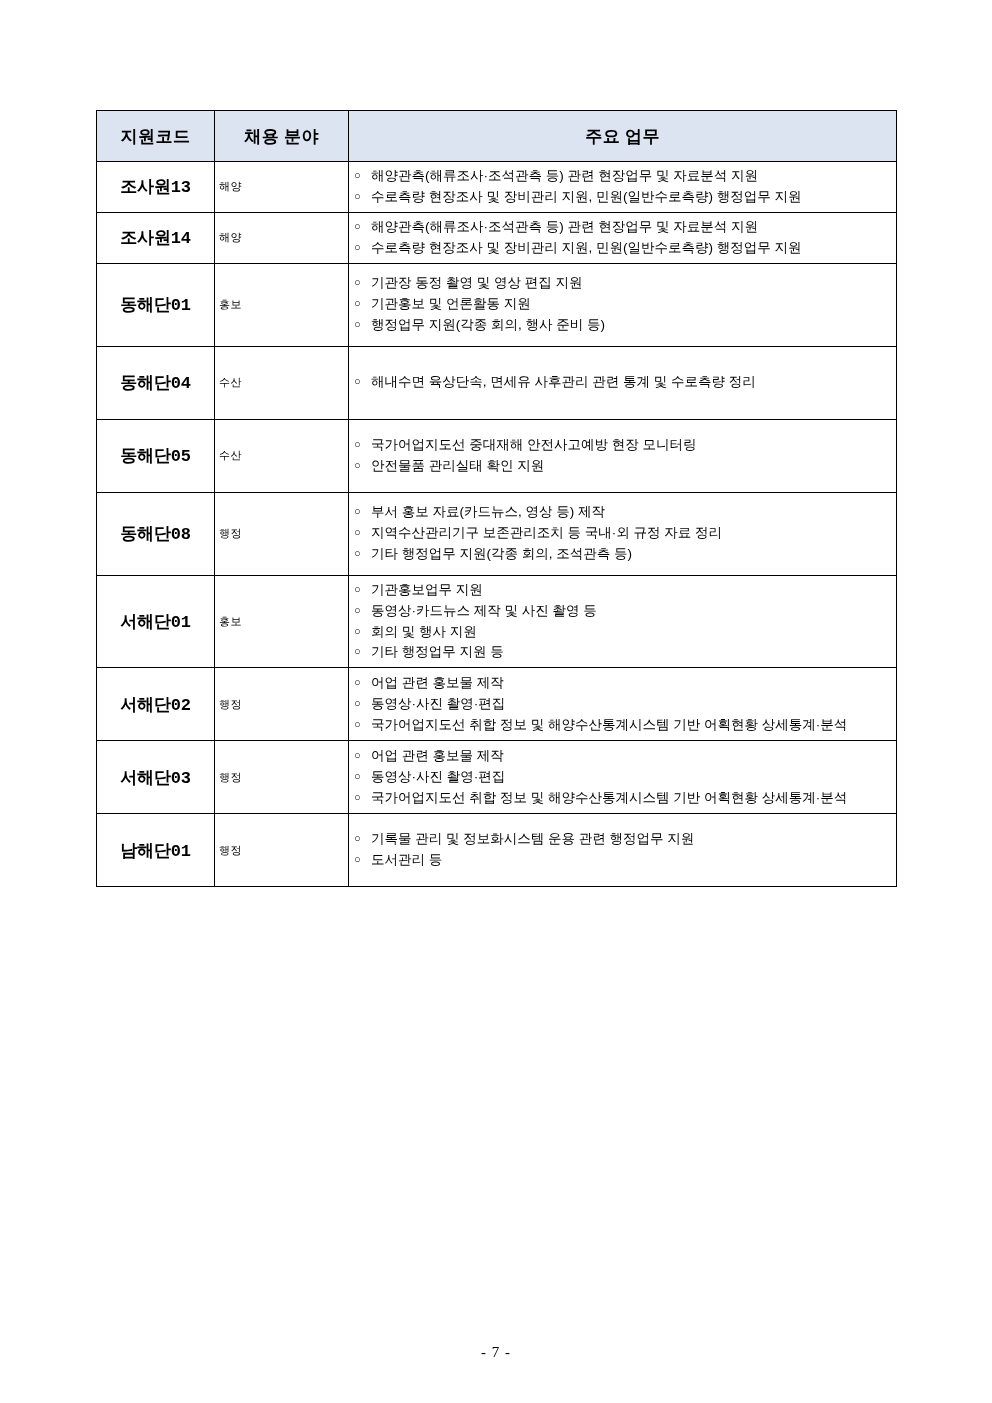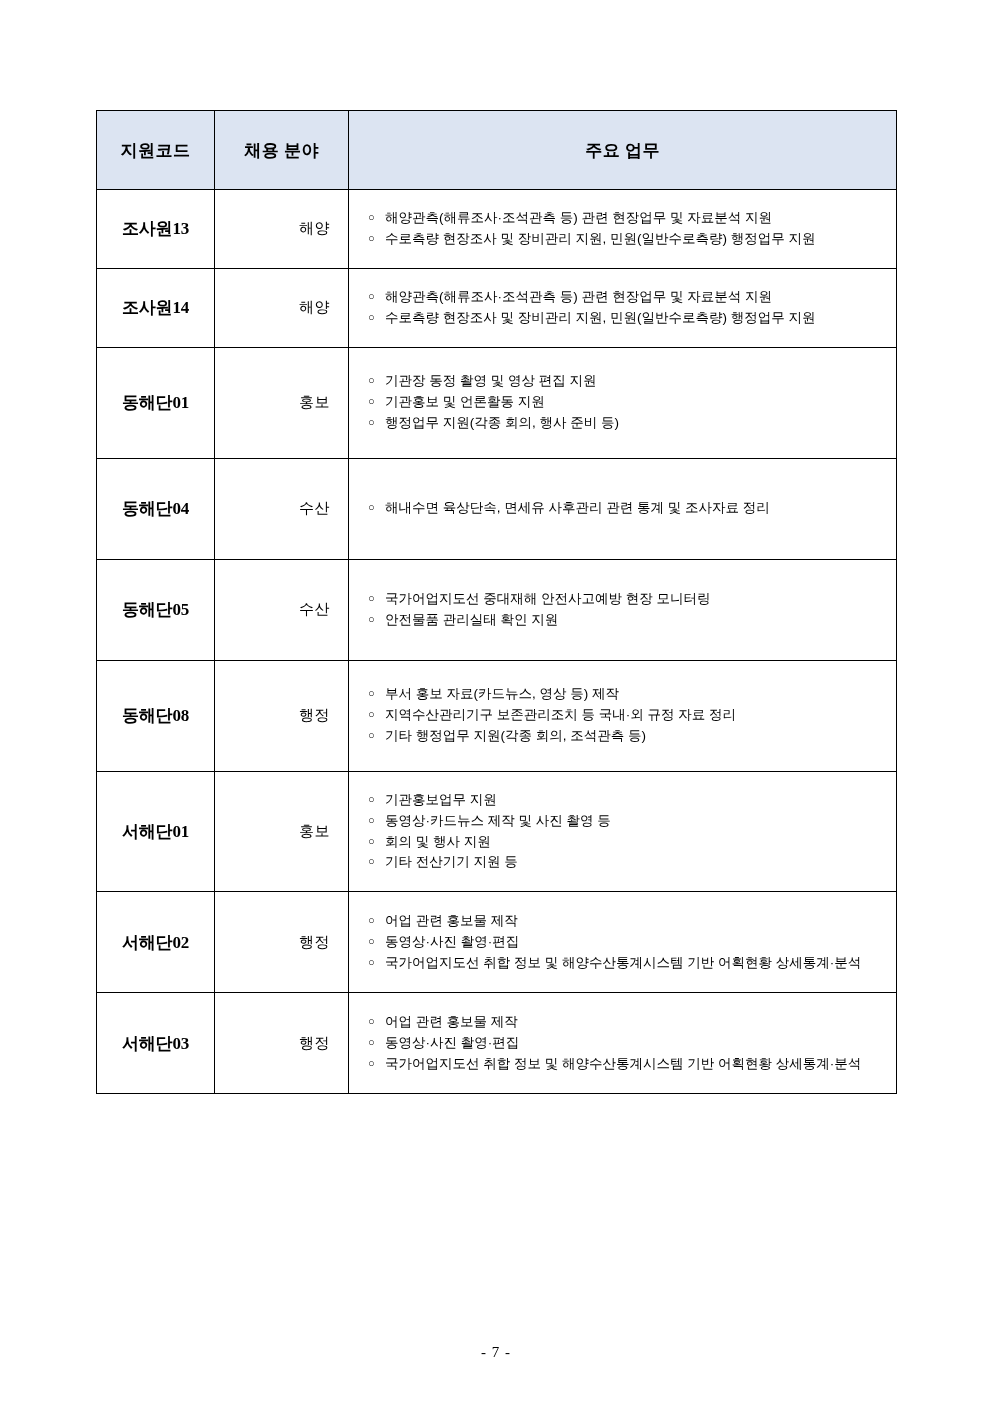--- a/index.html
+++ b/index.html
@@ -27,41 +27,41 @@
     width: 800px;
     table-layout: fixed;
   }
   table.recruit col.c1 { width: 118px; }
   table.recruit col.c2 { width: 134px; }
   table.recruit col.c3 { width: 548px; }
 
   table.recruit th, table.recruit td {
     border: 1px solid #000000;
     vertical-align: middle;
-    padding: 18px;
+    padding: 4px;
   }
   table.recruit thead th {
     background: #dce4f2;
     height: 42px;
     font-family: "Liberation Serif", "DejaVu Serif", serif;
     font-weight: bold;
     font-size: 17px;
     letter-spacing: 0.5px;
     text-align: center;
   }
   td.code {
     text-align: center;
     font-weight: bold;
     font-size: 17px;
     letter-spacing: -0.2px;
-    font-family: Liberation Serif, serif;
+    font-family: Liberation Mono, monospace;
   }
   td.field {
-    text-align: right;
-    font-size: 15px;
+    text-align: left;
+    font-size: 11px;
     font-family: Liberation Serif, serif;
     letter-spacing: 0.5px;
   }
   td.duties {
     text-align: left;
     padding: 6px 8px 6px 10px;
     font-size: 13.5px;
     font-family: "Liberation Sans", "DejaVu Sans", sans-serif;
     line-height: 1.55;
   }
@@ -146,21 +146,21 @@
               <li><span class="bullet">○</span><span>기관홍보 및 언론활동 지원</span></li>
               <li><span class="bullet">○</span><span>행정업무 지원(각종 회의, 행사 준비 등)</span></li>
             </ul>
           </td>
         </tr>
         <tr class="h-lg">
           <td class="code">동해단04</td>
           <td class="field">수산</td>
           <td class="duties">
             <ul>
-              <li><span class="bullet">○</span><span>해내수면 육상단속, 면세유 사후관리 관련 통계 및 조사자료 정리</span></li>
+              <li><span class="bullet">○</span><span>해내수면 육상단속, 면세유 사후관리 관련 통계 및 수로측량 정리</span></li>
             </ul>
           </td>
         </tr>
         <tr class="h-lg">
           <td class="code">동해단05</td>
           <td class="field">수산</td>
           <td class="duties">
             <ul>
               <li><span class="bullet">○</span><span>국가어업지도선 중대재해 안전사고예방 현장 모니터링</span></li>
               <li><span class="bullet">○</span><span>안전물품 관리실태 확인 지원</span></li>
@@ -179,21 +179,21 @@
           </td>
         </tr>
         <tr class="h-xl">
           <td class="code">서해단01</td>
           <td class="field">홍보</td>
           <td class="duties">
             <ul>
               <li><span class="bullet">○</span><span>기관홍보업무 지원</span></li>
               <li><span class="bullet">○</span><span>동영상·카드뉴스 제작 및 사진 촬영 등</span></li>
               <li><span class="bullet">○</span><span>회의 및 행사 지원</span></li>
-              <li><span class="bullet">○</span><span>기타 전산기기 지원 등</span></li>
+              <li><span class="bullet">○</span><span>기타 행정업무 지원 등</span></li>
             </ul>
           </td>
         </tr>
         <tr class="h-lg">
           <td class="code">서해단02</td>
           <td class="field">행정</td>
           <td class="duties">
             <ul>
               <li><span class="bullet">○</span><span>어업 관련 홍보물 제작</span></li>
               <li><span class="bullet">○</span><span>동영상·사진 촬영·편집</span></li>
@@ -205,20 +205,30 @@
           <td class="code">서해단03</td>
           <td class="field">행정</td>
           <td class="duties">
             <ul>
               <li><span class="bullet">○</span><span>어업 관련 홍보물 제작</span></li>
               <li><span class="bullet">○</span><span>동영상·사진 촬영·편집</span></li>
               <li><span class="bullet">○</span><span>국가어업지도선 취합 정보 및 해양수산통계시스템 기반 어획현황 상세통계·분석</span></li>
             </ul>
           </td>
         </tr>
+        <tr class="h-lg">
+          <td class="code">남해단01</td>
+          <td class="field">행정</td>
+          <td class="duties">
+            <ul>
+              <li><span class="bullet">○</span><span>기록물 관리 및 정보화시스템 운용 관련 행정업무 지원</span></li>
+              <li><span class="bullet">○</span><span>도서관리 등</span></li>
+            </ul>
+          </td>
+        </tr>
       </tbody>
   </table>
 
   <div class="footer">
     <span>- 7 -</span>
   </div>
 
 </div>
 
 </body></html>

